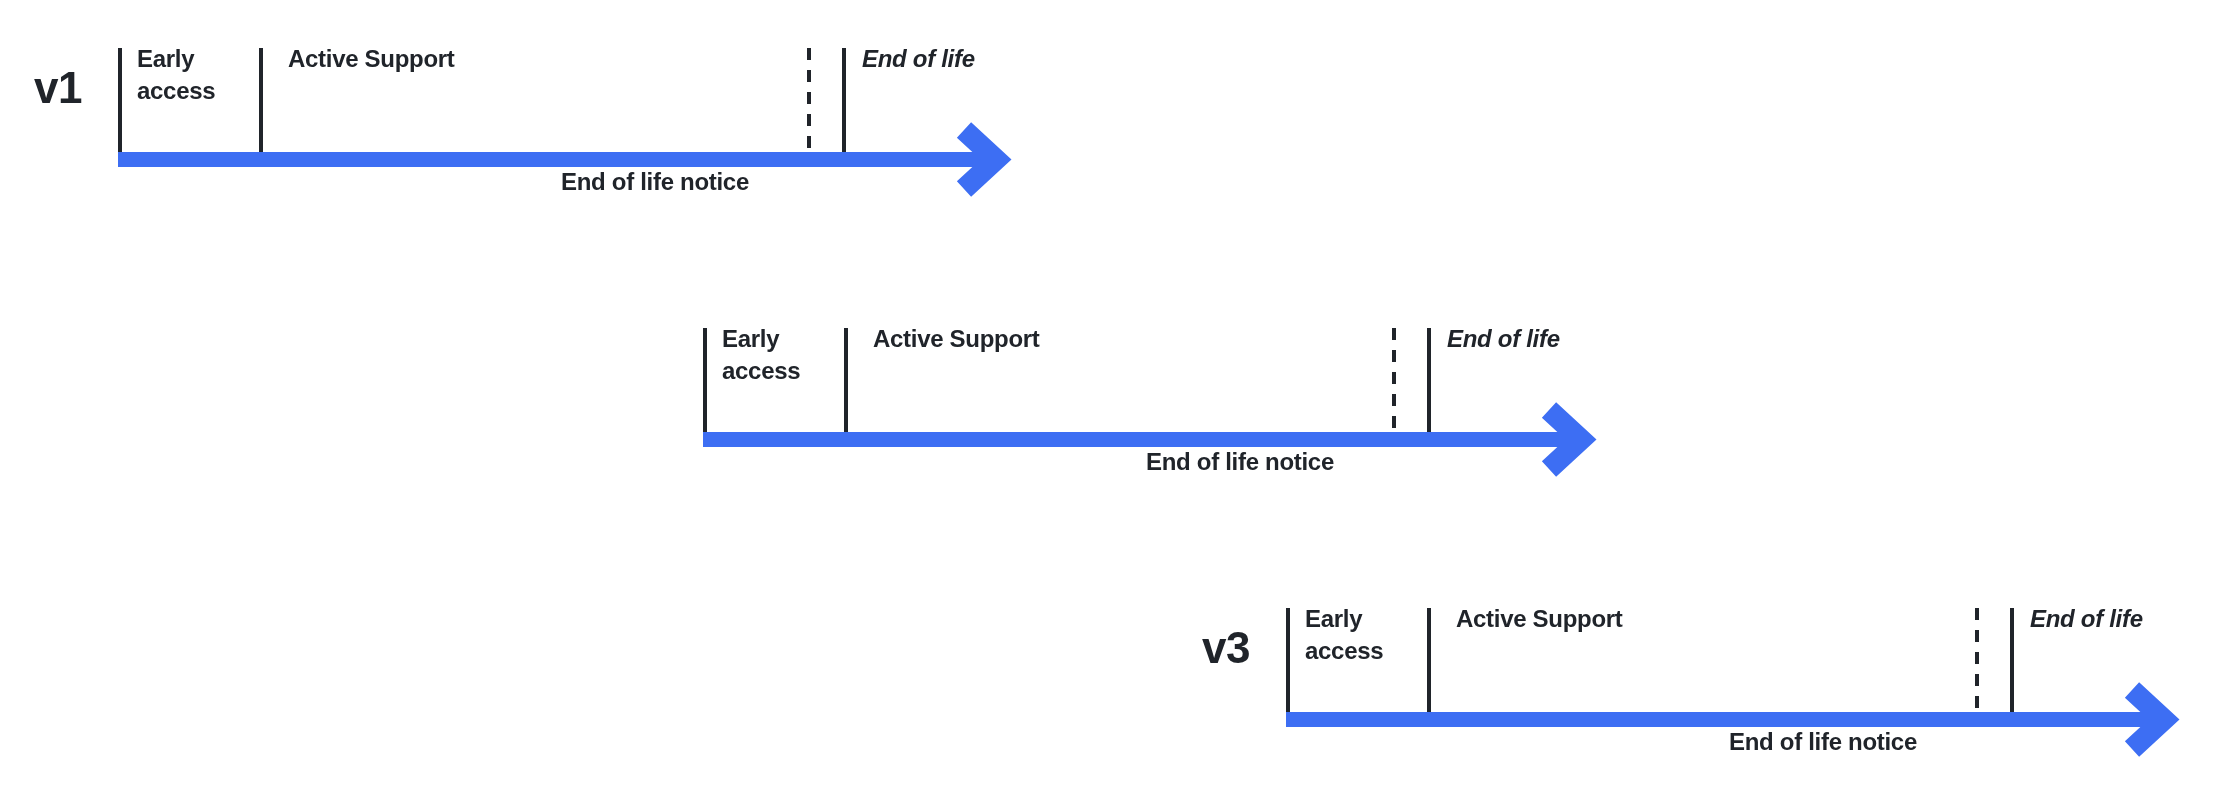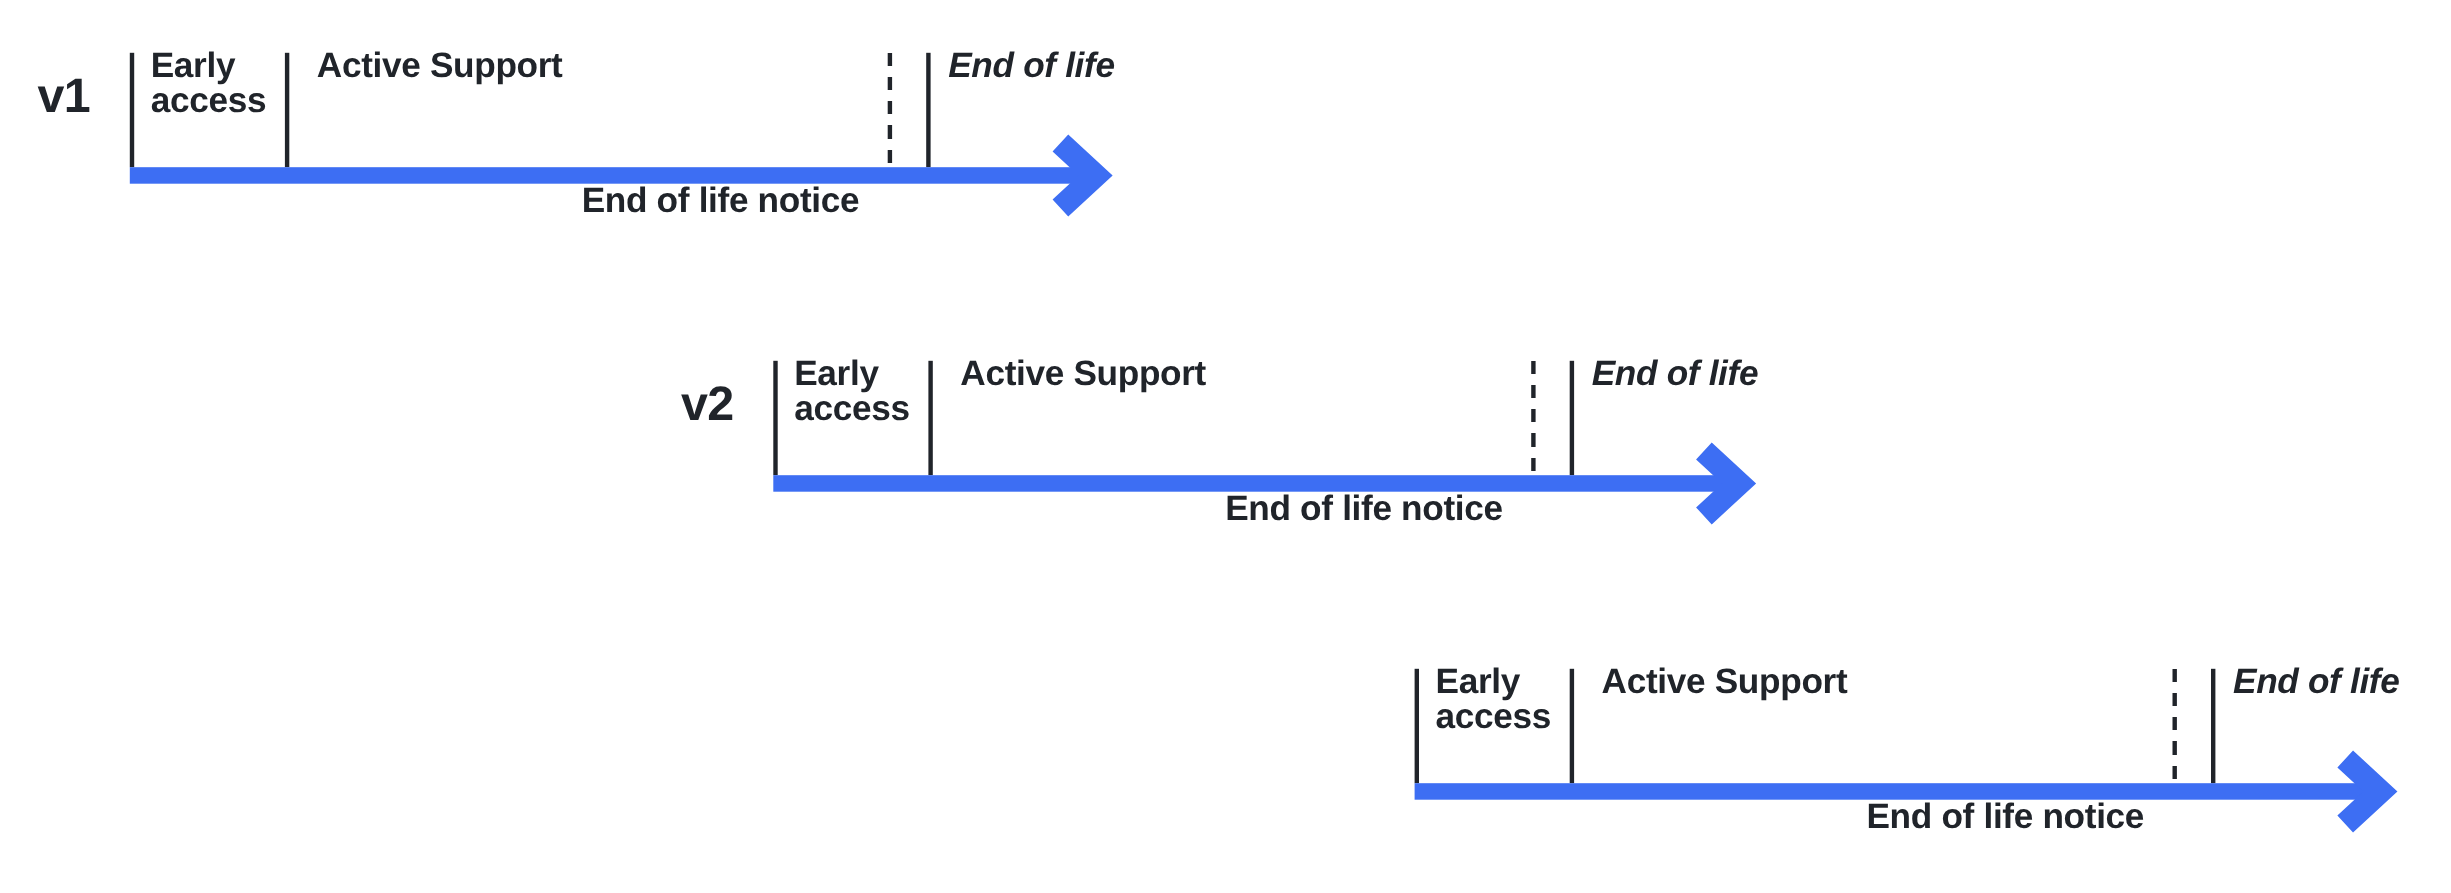--- a/index.html
+++ b/index.html
@@ -53,21 +53,21 @@
     width: 4px;
     height: 104px;
     background: repeating-linear-gradient(
       to bottom,
       var(--ink) 0px, var(--ink) 12px,
       transparent 12px, transparent 22px
     );
   }
   .label {
     position: absolute;
-    font-size: 32px;
+    font-size: 24px;
     line-height: 32px;
     font-weight: 700;
     color: var(--ink);
     white-space: nowrap;
     letter-spacing: -0.3px;
   }
   .label-ea {
     left: 19px;
     top: -5px;
     width: 122px;
@@ -115,21 +115,20 @@
       <div class="label label-eol">End of life</div>
 
       <svg class="arrow" viewBox="0 0 910 78" aria-hidden="true">
         <rect class="shaft" x="0" y="30" width="877" height="15"></rect>
         <polyline class="head" points="846,8 878,37.5 846,67"></polyline>
       </svg>
 
       <div class="label notice">End of life notice</div>
     </div>
     <div class="row" style="left: 703px; top: 328px;">
-      <div class="version">v2</div>
 
       <div class="tick tick-start"></div>
 
       <div class="label label-ea">Early access</div>
 
       <div class="tick tick-as"></div>
 
       <div class="label label-as">Active Support</div>
 
       <div class="dashed"></div>
@@ -139,20 +138,21 @@
       <div class="label label-eol">End of life</div>
 
       <svg class="arrow" viewBox="0 0 910 78" aria-hidden="true">
         <rect class="shaft" x="0" y="30" width="877" height="15"></rect>
         <polyline class="head" points="846,8 878,37.5 846,67"></polyline>
       </svg>
 
       <div class="label notice">End of life notice</div>
     </div>
     <div class="row" style="left: 1286px; top: 608px;">
+      <div class="version">v3</div>
 
       <div class="tick tick-start"></div>
 
       <div class="label label-ea">Early access</div>
 
       <div class="tick tick-as"></div>
 
       <div class="label label-as">Active Support</div>
 
       <div class="dashed"></div>

